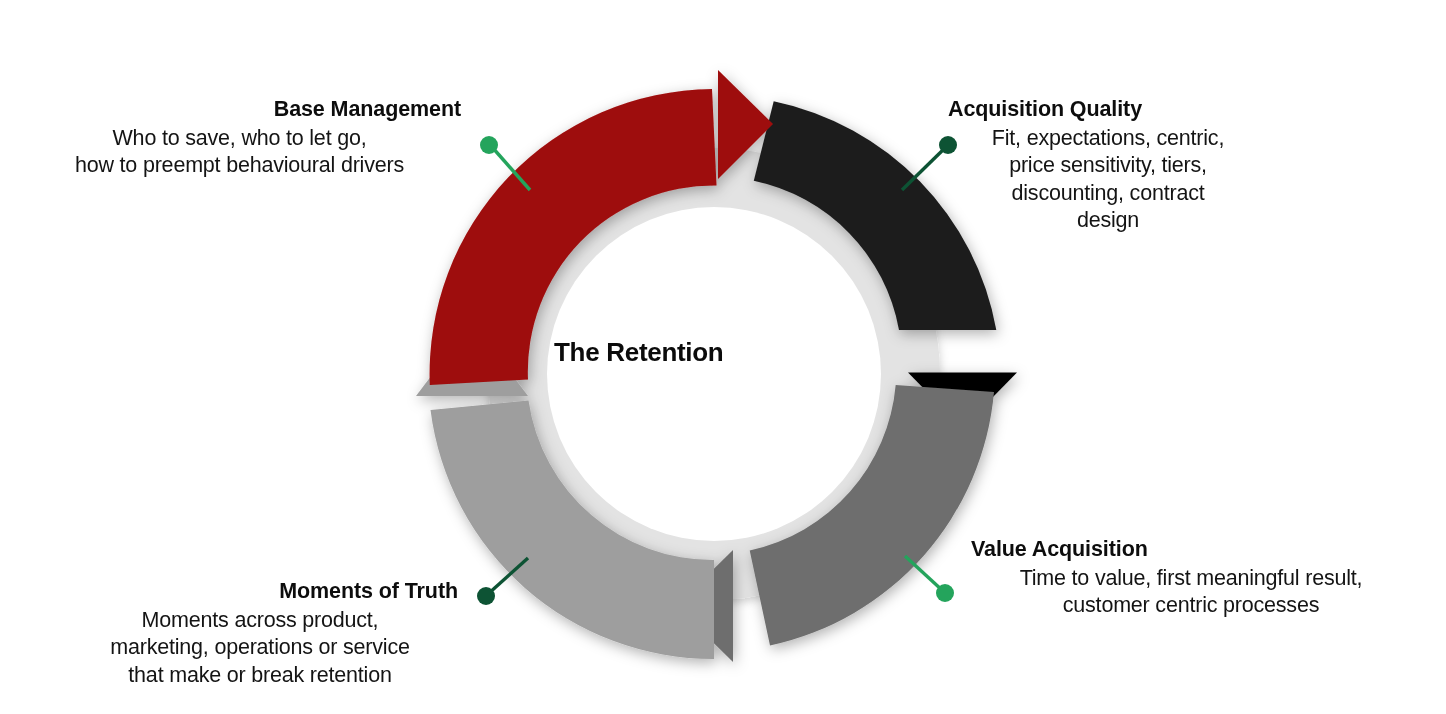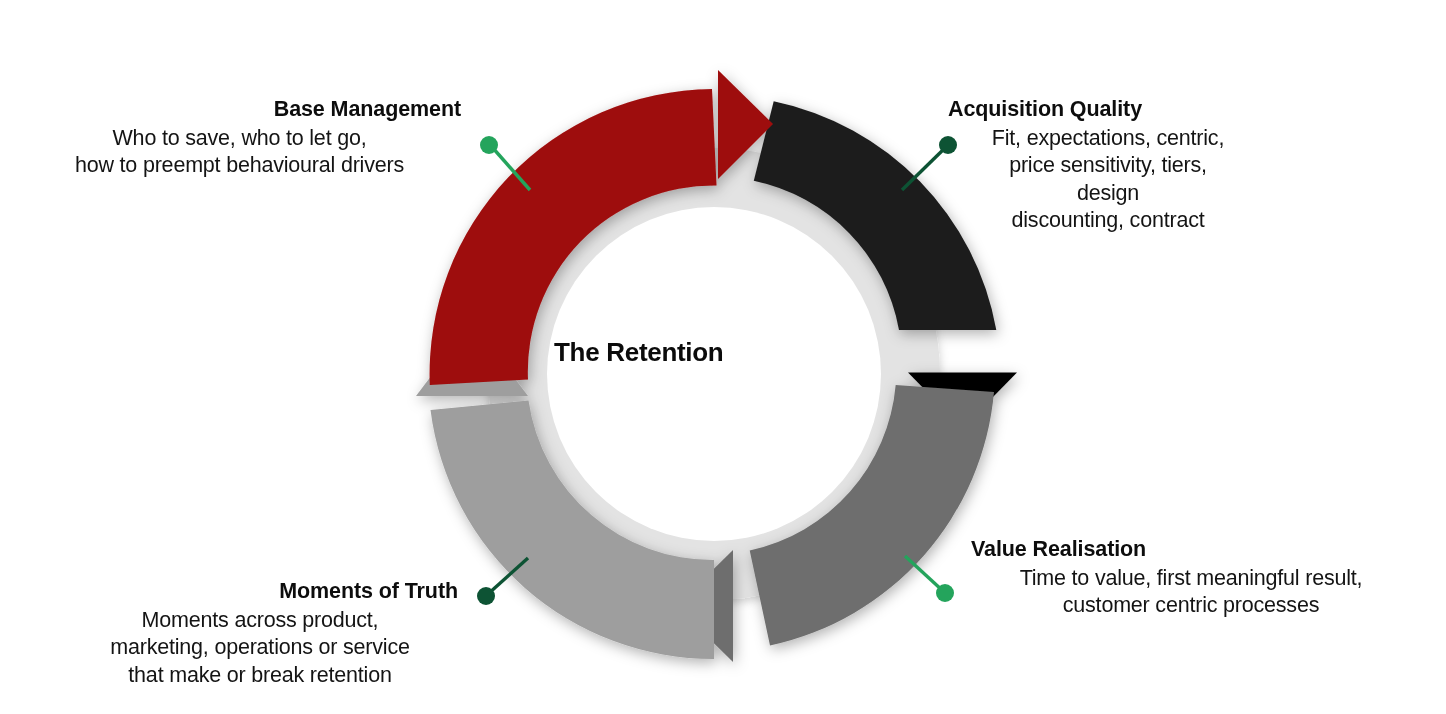--- a/index.html
+++ b/index.html
@@ -159,30 +159,30 @@
   <div class="label-block align-right" id="lbl-base">
     <div class="label-title">Base Management</div>
     <div class="label-body">Who to save, who to let go,</div>
     <div class="label-body">how to preempt behavioural drivers</div>
   </div>
 
   <div class="label-block align-left" id="lbl-acquisition">
     <div class="label-title">Acquisition Quality</div>
     <div class="label-body">Fit, expectations, centric,</div>
     <div class="label-body">price sensitivity, tiers,</div>
+    <div class="label-body">discounting,  contract</div>
     <div class="label-body">design</div>
-    <div class="label-body">discounting,  contract</div>
   </div>
 
   <div class="label-block align-right" id="lbl-moments">
     <div class="label-title">Moments of Truth</div>
     <div class="label-body">Moments across product,</div>
     <div class="label-body">marketing, operations or service</div>
     <div class="label-body">that make or break retention</div>
   </div>
 
   <div class="label-block align-left" id="lbl-value">
-    <div class="label-title">Value Realisation</div>
+    <div class="label-title">Value Acquisition</div>
     <div class="label-body">Time to value, first meaningful result,</div>
     <div class="label-body">customer centric processes</div>
   </div>
 
 </div>
 
 </body></html>

